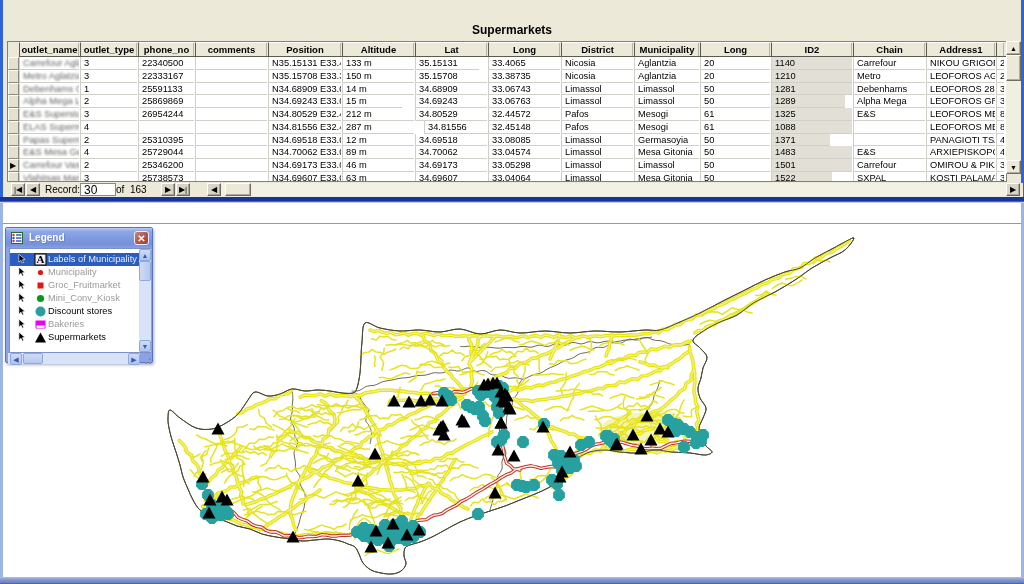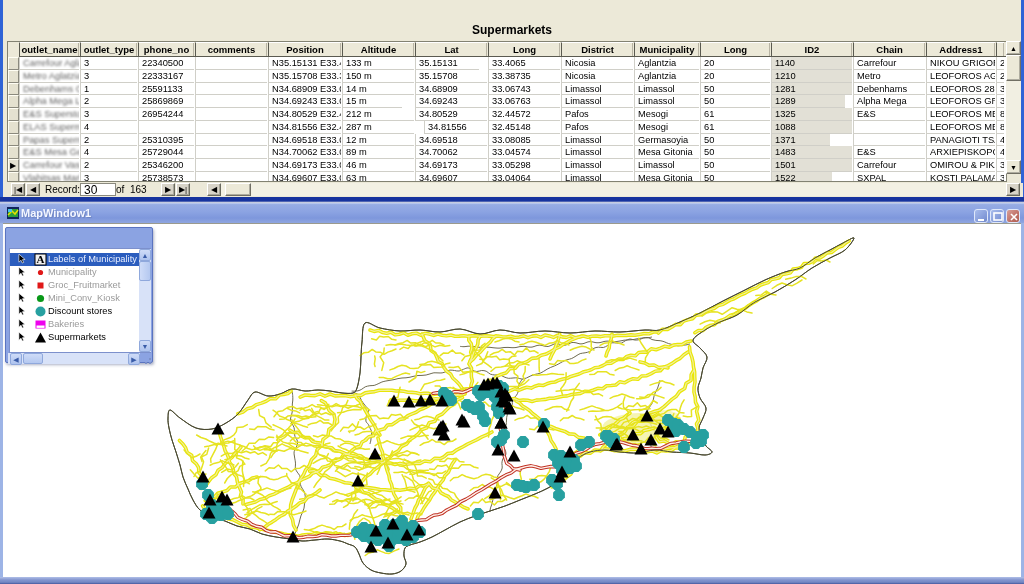--- a/index.html
+++ b/index.html
@@ -299,44 +299,20 @@
   <div id="hsb">
           <div class="nbtn" style="left:0">◀</div>
           <div class="thumb" style="left:18px"></div>
           <div class="nbtn" style="left:799px">▶</div>
         </div>
  </div>
 </div>
 
 <div id="mw">
  <div id="mw-topline"></div>
- <div id="mw-title">
-  <svg class="wicon" viewBox="0 0 12 12" style="top:4px">
-          <rect x="0" y="0" width="12" height="12" fill="#10245c"></rect>
-          <rect x="1" y="2" width="10" height="8" fill="#2d9e3a"></rect>
-          <path d="M1 8 L5 4 L8 7 L11 3" stroke="#e8e000" stroke-width="1.5" fill="none"></path>
-          <rect x="1" y="2" width="4" height="3" fill="#48c0e8"></rect>
-        </svg>
-  <span class="ttl">MapWindow1</span>
-  <div class="wbtn b-min" style="top:6px">
-          <svg width="14" height="14">
-            <rect x="3" y="9" width="6" height="2" fill="#fff"></rect>
-          </svg>
-        </div>
-  <div class="wbtn b-max" style="top:6px">
-          <svg width="14" height="14">
-            <rect x="3" y="3" width="8" height="7" fill="none" stroke="#fff" stroke-width="1.6"></rect>
-          </svg>
-        </div>
-  <div class="wbtn b-cls" style="top:6px">
-          <svg width="14" height="14">
-            <path d="M4 4 L10 10 M10 4 L4 10" stroke="#fff" stroke-width="1.6"></path>
-          </svg>
-        </div>
- </div>
  <div id="mapclient"></div>
  <div style="position:absolute;left:-3px;top:380px;width:1024px;height:7px;background:linear-gradient(180deg,#b0bfe8 0%,#8496cf 40%,#7488c4 75%,#46589e 100%)"></div>
 </div>
 
 <svg width="1024" height="354" viewBox="0 224 1024 354" style="position:absolute;left:0;top:224px">
 <path d="M170.0 410.0 C172.0 410.0 175.7 415.0 180.0 418.0 C184.3 421.0 190.7 426.2 196.0 428.0 C201.3 429.8 207.0 429.8 212.0 429.0 C217.0 428.2 221.7 425.5 226.0 423.0 C230.3 420.5 234.3 417.8 238.0 414.0 C241.7 410.2 245.2 403.7 248.0 400.0 C250.8 396.3 251.7 392.7 255.0 392.0 C258.3 391.3 263.8 395.7 268.0 396.0 C272.2 396.3 276.0 395.2 280.0 394.0 C284.0 392.8 287.8 389.5 292.0 389.0 C296.2 388.5 300.7 390.8 305.0 391.0 C309.3 391.2 313.8 390.0 318.0 390.0 C322.2 390.0 326.0 390.5 330.0 391.0 C334.0 391.5 338.2 392.7 342.0 393.0 C345.8 393.3 350.5 393.8 353.0 393.0 C355.5 392.2 355.8 391.3 357.0 388.0 C358.2 384.7 359.3 378.2 360.0 373.0 C360.7 367.8 360.7 362.2 361.0 357.0 C361.3 351.8 361.3 347.7 362.0 342.0 C362.7 336.3 362.0 325.3 365.0 323.0 C368.0 320.7 374.2 326.7 380.0 328.0 C385.8 329.3 393.3 330.7 400.0 331.0 C406.7 331.3 413.3 329.8 420.0 330.0 C426.7 330.2 433.3 332.2 440.0 332.0 C446.7 331.8 453.3 328.7 460.0 329.0 C466.7 329.3 473.3 333.8 480.0 334.0 C486.7 334.2 493.3 330.2 500.0 330.0 C506.7 329.8 512.5 332.8 520.0 333.0 C527.5 333.2 536.7 331.0 545.0 331.0 C553.3 331.0 561.7 333.0 570.0 333.0 C578.3 333.0 586.7 331.2 595.0 331.0 C603.3 330.8 611.7 332.2 620.0 332.0 C628.3 331.8 638.3 330.3 645.0 330.0 C651.7 329.7 654.2 331.3 660.0 330.0 C665.8 328.7 673.3 324.8 680.0 322.0 C686.7 319.2 692.8 316.5 700.0 313.0 C707.2 309.5 715.5 304.8 723.0 301.0 C730.5 297.2 738.0 293.5 745.0 290.0 C752.0 286.5 758.3 283.0 765.0 280.0 C771.7 277.0 779.2 274.0 785.0 272.0 C790.8 270.0 795.0 270.3 800.0 268.0 C805.0 265.7 810.0 261.0 815.0 258.0 C820.0 255.0 825.3 252.5 830.0 250.0 C834.7 247.5 839.0 245.0 843.0 243.0 C847.0 241.0 853.7 236.8 854.0 238.0 C854.3 239.2 849.0 246.7 845.0 250.0 C841.0 253.3 835.5 255.0 830.0 258.0 C824.5 261.0 817.8 264.3 812.0 268.0 C806.2 271.7 801.2 276.0 795.0 280.0 C788.8 284.0 781.7 288.3 775.0 292.0 C768.3 295.7 761.3 298.2 755.0 302.0 C748.7 305.8 742.8 311.7 737.0 315.0 C731.2 318.3 725.3 319.5 720.0 322.0 C714.7 324.5 709.5 327.0 705.0 330.0 C700.5 333.0 693.8 337.0 693.0 340.0 C692.2 343.0 697.7 345.2 700.0 348.0 C702.3 350.8 706.5 353.7 707.0 357.0 C707.5 360.3 704.0 364.5 703.0 368.0 C702.0 371.5 701.8 374.7 701.0 378.0 C700.2 381.3 698.2 384.7 698.0 388.0 C697.8 391.3 698.7 394.7 700.0 398.0 C701.3 401.3 705.5 404.7 706.0 408.0 C706.5 411.3 704.2 414.7 703.0 418.0 C701.8 421.3 699.2 424.7 699.0 428.0 C698.8 431.3 700.8 435.0 702.0 438.0 C703.2 441.0 704.3 443.7 706.0 446.0 C707.7 448.3 712.2 450.5 712.0 452.0 C711.8 453.5 708.7 454.8 705.0 455.0 C701.3 455.2 695.5 453.5 690.0 453.0 C684.5 452.5 677.8 452.5 672.0 452.0 C666.2 451.5 660.7 449.8 655.0 450.0 C649.3 450.2 643.8 452.7 638.0 453.0 C632.2 453.3 625.5 452.5 620.0 452.0 C614.5 451.5 610.0 450.0 605.0 450.0 C600.0 450.0 594.5 450.7 590.0 452.0 C585.5 453.3 581.0 455.8 578.0 458.0 C575.0 460.2 573.7 462.5 572.0 465.0 C570.3 467.5 570.0 470.5 568.0 473.0 C566.0 475.5 563.3 477.5 560.0 480.0 C556.7 482.5 552.2 485.7 548.0 488.0 C543.8 490.3 539.7 492.0 535.0 494.0 C530.3 496.0 525.0 498.0 520.0 500.0 C515.0 502.0 510.0 504.2 505.0 506.0 C500.0 507.8 495.0 509.3 490.0 511.0 C485.0 512.7 480.0 514.2 475.0 516.0 C470.0 517.8 465.0 519.7 460.0 522.0 C455.0 524.3 449.7 527.5 445.0 530.0 C440.3 532.5 436.2 535.0 432.0 537.0 C427.8 539.0 423.7 540.7 420.0 542.0 C416.3 543.3 412.5 544.0 410.0 545.0 C407.5 546.0 406.0 546.2 405.0 548.0 C404.0 549.8 403.8 553.3 404.0 556.0 C404.2 558.7 406.5 561.5 406.0 564.0 C405.5 566.5 403.3 569.3 401.0 571.0 C398.7 572.7 395.3 573.7 392.0 574.0 C388.7 574.3 384.5 573.7 381.0 573.0 C377.5 572.3 374.0 571.7 371.0 570.0 C368.0 568.3 365.0 565.7 363.0 563.0 C361.0 560.3 360.3 556.7 359.0 554.0 C357.7 551.3 356.8 548.7 355.0 547.0 C353.2 545.3 350.5 545.0 348.0 544.0 C345.5 543.0 343.3 541.8 340.0 541.0 C336.7 540.2 332.2 539.2 328.0 539.0 C323.8 538.8 319.3 539.7 315.0 540.0 C310.7 540.3 306.2 541.2 302.0 541.0 C297.8 540.8 294.3 539.7 290.0 539.0 C285.7 538.3 280.7 537.8 276.0 537.0 C271.3 536.2 266.3 535.3 262.0 534.0 C257.7 532.7 254.2 530.3 250.0 529.0 C245.8 527.7 241.2 527.3 237.0 526.0 C232.8 524.7 229.2 522.5 225.0 521.0 C220.8 519.5 216.2 518.8 212.0 517.0 C207.8 515.2 203.2 512.8 200.0 510.0 C196.8 507.2 195.0 503.5 193.0 500.0 C191.0 496.5 189.7 492.8 188.0 489.0 C186.3 485.2 184.3 481.0 183.0 477.0 C181.7 473.0 181.2 469.2 180.0 465.0 C178.8 460.8 177.3 456.2 176.0 452.0 C174.7 447.8 173.2 444.0 172.0 440.0 C170.8 436.0 169.7 431.7 169.0 428.0 C168.3 424.3 167.8 421.0 168.0 418.0 C168.2 415.0 168.0 410.0 170.0 410.0 Z" fill="#ffffff" stroke="#4a4a30" stroke-width="1.0" stroke-linejoin="round"></path>
 <path d="M351.7 391.1 C352.5 391.1 355.1 391.3 356.7 391.1 C358.3 390.8 359.8 390.3 361.2 389.6 C362.6 388.9 363.8 387.5 365.3 386.8 C366.7 386.2 368.4 386.0 369.9 385.7 C371.4 385.5 372.8 385.7 374.2 385.4 C375.5 385.0 376.8 384.4 378.1 383.8 C379.4 383.3 380.6 382.5 381.9 382.0 C383.2 381.5 384.6 381.3 385.9 381.0 C387.3 380.7 388.7 380.5 390.0 380.3 C391.4 380.1 392.7 379.9 394.0 379.6 C395.3 379.3 396.6 378.9 398.0 378.6 C399.3 378.3 400.6 378.2 402.0 378.0 C403.3 377.9 404.7 377.9 406.0 377.8 C407.4 377.6 408.7 377.4 410.0 377.2 C411.4 376.9 412.7 376.5 414.0 376.2 C415.3 376.0 416.6 375.7 418.0 375.5 C419.3 375.4 420.7 375.4 422.0 375.4 C423.4 375.3 424.7 375.2 426.1 375.0 C427.4 374.7 428.7 374.2 430.0 373.9 C431.3 373.5 432.6 373.0 433.9 372.8 C435.3 372.7 436.6 372.9 438.0 372.9 C439.4 372.9 440.8 373.1 442.1 372.9 C443.4 372.7 444.7 372.1 446.0 371.6 C447.3 371.1 448.5 370.3 449.9 370.1 C451.3 369.9 453.0 370.4 454.5 370.5 C456.0 370.7 457.6 371.3 459.1 371.0 C460.6 370.8 462.0 369.8 463.5 369.3 C465.0 368.7 466.7 367.7 468.2 367.9 C469.7 368.1 471.0 369.6 472.4 370.2 C473.9 370.8 475.3 371.5 476.8 371.5 C478.4 371.6 480.1 370.6 481.6 370.5 C483.2 370.5 484.8 370.6 486.2 371.2 C487.7 371.8 488.8 373.5 490.3 374.1 C491.7 374.7 493.3 374.8 494.9 375.0 C496.5 375.1 498.2 374.5 499.7 374.9 C501.3 375.2 502.6 376.3 504.0 376.9 C505.5 377.4 506.9 378.1 508.4 378.3 C509.9 378.5 511.5 378.0 513.0 378.0 C514.5 377.9 516.1 377.7 517.6 377.9 C519.1 378.1 520.5 379.1 522.0 379.1 C523.5 379.1 525.1 378.4 526.6 377.9 C528.1 377.3 529.5 376.4 530.9 375.8 C532.4 375.2 533.9 374.7 535.4 374.3 C537.0 373.9 538.7 373.7 540.1 373.2 C541.5 372.7 542.5 372.0 543.7 371.3 C544.8 370.7 545.9 369.9 547.1 369.2 C548.3 368.6 549.5 368.0 550.7 367.4 C551.9 366.9 553.2 366.5 554.5 365.9 C555.7 365.4 556.8 364.9 558.1 364.2 C559.4 363.5 560.9 362.5 562.4 361.8 C563.9 361.0 565.4 360.3 566.9 359.8 C568.5 359.3 570.2 359.1 571.7 358.5 C573.2 357.9 574.6 356.8 576.0 356.0 C577.4 355.2 578.7 354.1 580.2 353.6 C581.8 353.0 583.5 353.2 585.1 352.8 C586.7 352.5 588.3 352.2 589.8 351.5 C591.2 350.7 592.4 349.0 593.8 348.3 C595.2 347.6 596.8 347.3 598.3 347.2 C599.9 347.0 601.7 347.8 603.3 347.5 C604.8 347.2 606.2 346.3 607.6 345.5 C609.0 344.8 610.3 343.3 611.7 342.8 C613.2 342.4 614.9 343.0 616.5 343.0 C618.1 343.1 619.8 343.5 621.3 343.1 C622.7 342.7 624.0 341.4 625.4 340.7 C626.9 340.0 628.4 339.1 629.9 339.0 C631.4 338.9 633.0 339.9 634.6 340.0 C636.1 340.1 637.6 340.1 639.1 339.7 C640.6 339.4 641.9 338.3 643.4 337.9 C644.9 337.6 646.7 337.3 648.1 337.5 C649.5 337.8 650.6 339.0 651.9 339.5 C653.2 339.9 654.5 340.2 655.9 340.4 C657.3 340.6 658.7 340.5 660.1 340.7 C661.4 340.9 662.7 341.2 664.1 341.7 C665.5 342.2 667.1 343.1 668.6 343.6 C670.1 344.1 671.7 344.4 673.3 344.8 C674.9 345.2 676.5 345.7 678.0 345.8 C679.4 345.8 680.6 345.4 682.0 345.3 C683.3 345.1 684.7 345.1 686.0 344.9 C687.4 344.7 689.3 344.1 690.0 344.0 " fill="none" stroke="#6e6a50" stroke-width="1.0"></path>
 <path d="M460.0 346.4 C460.6 346.4 462.6 346.7 464.0 346.7 C465.3 346.7 466.7 346.3 468.0 346.2 C469.4 346.1 470.7 346.1 472.0 346.2 C473.4 346.3 474.7 346.7 476.0 346.9 C477.3 347.1 478.7 347.3 480.0 347.3 C481.3 347.4 482.7 347.2 484.0 347.2 C485.3 347.2 486.7 347.1 488.0 347.2 C489.3 347.2 490.7 347.4 492.0 347.6 C493.3 347.7 494.7 348.0 496.0 348.0 C497.3 348.1 498.7 348.2 500.0 348.1 C501.3 348.0 502.7 347.6 504.0 347.5 C505.3 347.4 506.7 347.4 508.0 347.4 C509.3 347.5 510.7 347.7 512.0 347.7 C513.4 347.7 514.7 347.7 516.0 347.5 C517.3 347.3 518.7 346.8 520.0 346.6 C521.3 346.4 522.6 346.3 524.0 346.3 C525.3 346.4 526.7 346.9 528.0 347.0 C529.4 347.1 530.7 347.3 532.0 347.1 C533.4 346.9 534.7 346.2 536.0 345.8 C537.3 345.5 538.6 345.1 539.9 345.1 C541.3 345.1 542.7 345.7 544.0 346.0 C545.4 346.2 546.8 346.6 548.1 346.5 C549.4 346.3 550.7 345.5 552.0 345.0 C553.3 344.5 554.6 343.7 555.9 343.6 C557.2 343.5 558.6 344.1 560.0 344.4 C561.4 344.7 562.7 345.4 564.1 345.4 C565.4 345.3 566.7 344.7 568.0 344.2 C569.3 343.7 570.6 342.7 571.9 342.5 C573.2 342.3 574.6 342.6 576.0 342.8 C577.3 343.0 578.7 343.8 580.0 343.9 C581.4 344.0 582.7 343.8 584.0 343.4 C585.3 343.1 586.6 342.1 588.0 341.9 C589.3 341.6 590.6 341.6 592.0 341.8 C593.3 341.9 594.7 342.6 596.0 342.7 C597.4 342.8 598.7 342.8 600.0 342.6 C601.4 342.4 602.7 341.8 604.0 341.5 C605.3 341.2 606.6 341.1 608.0 341.1 C609.3 341.1 610.7 341.5 612.0 341.5 C613.3 341.6 614.7 341.7 616.0 341.6 C617.4 341.5 618.7 341.2 620.0 341.0 C621.3 340.7 622.6 340.4 624.0 340.2 C625.3 340.0 626.7 340.1 628.0 340.0 C629.3 339.9 630.7 339.9 632.0 339.7 C633.4 339.6 634.7 339.3 636.0 339.0 C637.3 338.8 638.6 338.5 640.0 338.3 C641.3 338.1 642.6 338.0 644.0 337.9 C645.3 337.8 646.7 337.9 648.0 337.8 C649.4 337.6 651.3 337.1 652.0 337.0 " fill="none" stroke="#6e6a50" stroke-width="1.0"></path>
 <path d="M293.2 540.1 C293.4 539.4 293.8 537.3 294.2 535.9 C294.6 534.6 295.1 533.3 295.6 531.9 C296.1 530.6 296.8 529.4 297.3 528.1 C297.9 526.7 298.4 525.4 298.8 524.1 C299.2 522.7 299.5 521.3 299.8 519.9 C300.2 518.6 300.5 517.2 300.9 515.9 C301.4 514.6 302.1 513.4 302.6 512.1 C303.1 510.8 303.7 509.5 304.0 508.1 C304.3 506.8 304.3 505.2 304.5 503.9 C304.8 502.6 305.4 501.5 305.5 500.2 C305.6 498.8 305.4 497.3 305.2 495.9 C305.0 494.5 304.8 493.1 304.3 491.8 C303.8 490.5 302.7 489.4 302.0 488.1 C301.3 486.9 300.6 485.6 300.4 484.3 C300.1 482.9 300.5 481.3 300.4 479.9 C300.3 478.5 300.3 477.0 299.8 475.7 C299.2 474.4 297.9 473.3 297.2 472.1 C296.5 470.9 295.6 469.7 295.3 468.3 C295.1 467.0 295.6 465.3 295.5 463.9 C295.5 462.5 295.3 461.5 295.1 460.2 C294.9 458.8 294.5 457.4 294.4 456.0 C294.2 454.6 293.8 453.2 294.1 451.8 C294.3 450.5 295.3 449.3 295.9 448.0 C296.4 446.7 297.2 445.5 297.4 444.2 C297.6 442.8 297.5 441.3 297.1 440.0 C296.7 438.7 295.4 437.6 294.9 436.3 C294.5 434.9 294.6 433.4 294.5 432.0 C294.3 430.6 294.5 429.1 294.1 427.8 C293.7 426.4 292.9 425.3 292.3 424.0 C291.7 422.7 290.6 421.3 290.4 419.9 C290.3 418.6 291.0 417.3 291.2 416.0 C291.5 414.7 292.0 413.4 292.2 412.0 C292.4 410.7 292.3 409.4 292.4 408.0 C292.4 406.7 292.3 405.3 292.3 404.0 C292.4 402.6 292.8 401.4 292.8 400.0 C292.9 398.6 292.8 397.0 292.7 395.5 C292.6 394.0 292.1 391.7 292.0 391.0 " fill="none" stroke="#6e6a50" stroke-width="1.0"></path>
 <path d="M489.8 512.0 C489.9 511.3 490.2 509.3 490.5 507.9 C490.9 506.6 491.5 505.4 491.9 504.1 C492.3 502.7 492.6 501.4 492.8 500.1 C493.0 498.7 492.8 497.3 492.9 495.9 C493.0 494.6 493.0 493.1 493.4 491.8 C493.9 490.5 494.9 489.4 495.5 488.1 C496.2 486.8 496.8 485.6 497.1 484.2 C497.4 482.8 497.1 481.3 497.2 479.9 C497.3 478.5 497.4 477.0 497.9 475.7 C498.5 474.4 499.7 473.4 500.4 472.1 C501.1 470.8 502.0 469.5 502.2 468.0 C502.5 466.6 501.8 464.8 501.9 463.3 C502.0 461.8 502.2 460.4 502.8 459.0 C503.4 457.6 505.3 456.3 505.7 454.9 C506.2 453.5 505.8 451.9 505.4 450.4 C504.9 448.9 503.5 447.6 503.1 446.1 C502.7 444.6 502.7 443.1 502.9 441.6 C503.0 440.0 503.9 438.3 503.9 436.8 C503.9 435.4 503.2 434.0 502.7 432.7 C502.2 431.3 501.1 430.0 500.7 428.6 C500.3 427.2 500.5 425.7 500.4 424.3 C500.3 422.9 500.1 420.7 500.0 420.0 " fill="none" stroke="#6e6a50" stroke-width="1.0"></path>
@@ -831,20 +807,33 @@
 <path d="M647 409.5 L653.5 421.5 L640.5 421.5 Z" fill="#000000"></path>
 <path d="M660 422.5 L666.5 434.5 L653.5 434.5 Z" fill="#000000"></path>
 <path d="M668 425.5 L674.5 437.5 L661.5 437.5 Z" fill="#000000"></path>
 <path d="M633 428.5 L639.5 440.5 L626.5 440.5 Z" fill="#000000"></path>
 <path d="M651 433.5 L657.5 445.5 L644.5 445.5 Z" fill="#000000"></path>
 <path d="M617 437.5 L623.5 449.5 L610.5 449.5 Z" fill="#000000"></path>
 <path d="M641 442.5 L647.5 454.5 L634.5 454.5 Z" fill="#000000"></path>
 </svg>
 
 <div id="lg">
+ <div id="lg-title">
+  <svg class="wicon" viewBox="0 0 12 12" style="left:5px;top:4px;width:12px;height:12px">
+          <rect x="0.5" y="0.5" width="11" height="11" fill="#fff" stroke="#2a6a2a"></rect>
+          <circle cx="2.5" cy="3" r="1.2" fill="#d03030"></circle>
+          <circle cx="2.5" cy="6" r="1.2" fill="#3050c0"></circle>
+          <circle cx="2.5" cy="9" r="1.2" fill="#d03030"></circle>
+          <line x1="5" y1="3" x2="10.5" y2="3" stroke="#3050c0" stroke-width="1.4"></line>
+          <line x1="5" y1="6" x2="10.5" y2="6" stroke="#3050c0" stroke-width="1.4"></line>
+          <line x1="5" y1="9" x2="10.5" y2="9" stroke="#3050c0" stroke-width="1.4"></line>
+        </svg>
+  <span class="ttl">Legend</span>
+  <div id="lg-cls">✕</div>
+ </div>
  <div id="lg-client">
   <div class="lrow hl" style="top:4px">
     <svg class="cursor" viewBox="0 0 9 12">
             <path d="M1 0 L1 9 L3.4 6.8 L4.8 10 L6.4 9.3 L5 6.2 L8 6 Z" fill="#000" stroke="#fff" stroke-width="0.7"></path>
           </svg>
     <svg class="lsym" viewBox="0 0 13 13">
             <rect x="1" y="1" width="11" height="11" fill="#f0f0f0" stroke="#000"></rect>
             <text x="6.5" y="10.4" font-size="11" font-weight="bold" text-anchor="middle" fill="#000" font-family="Liberation Serif">A</text>
           </svg>
     <span class="txt">Labels of Municipality</span>

